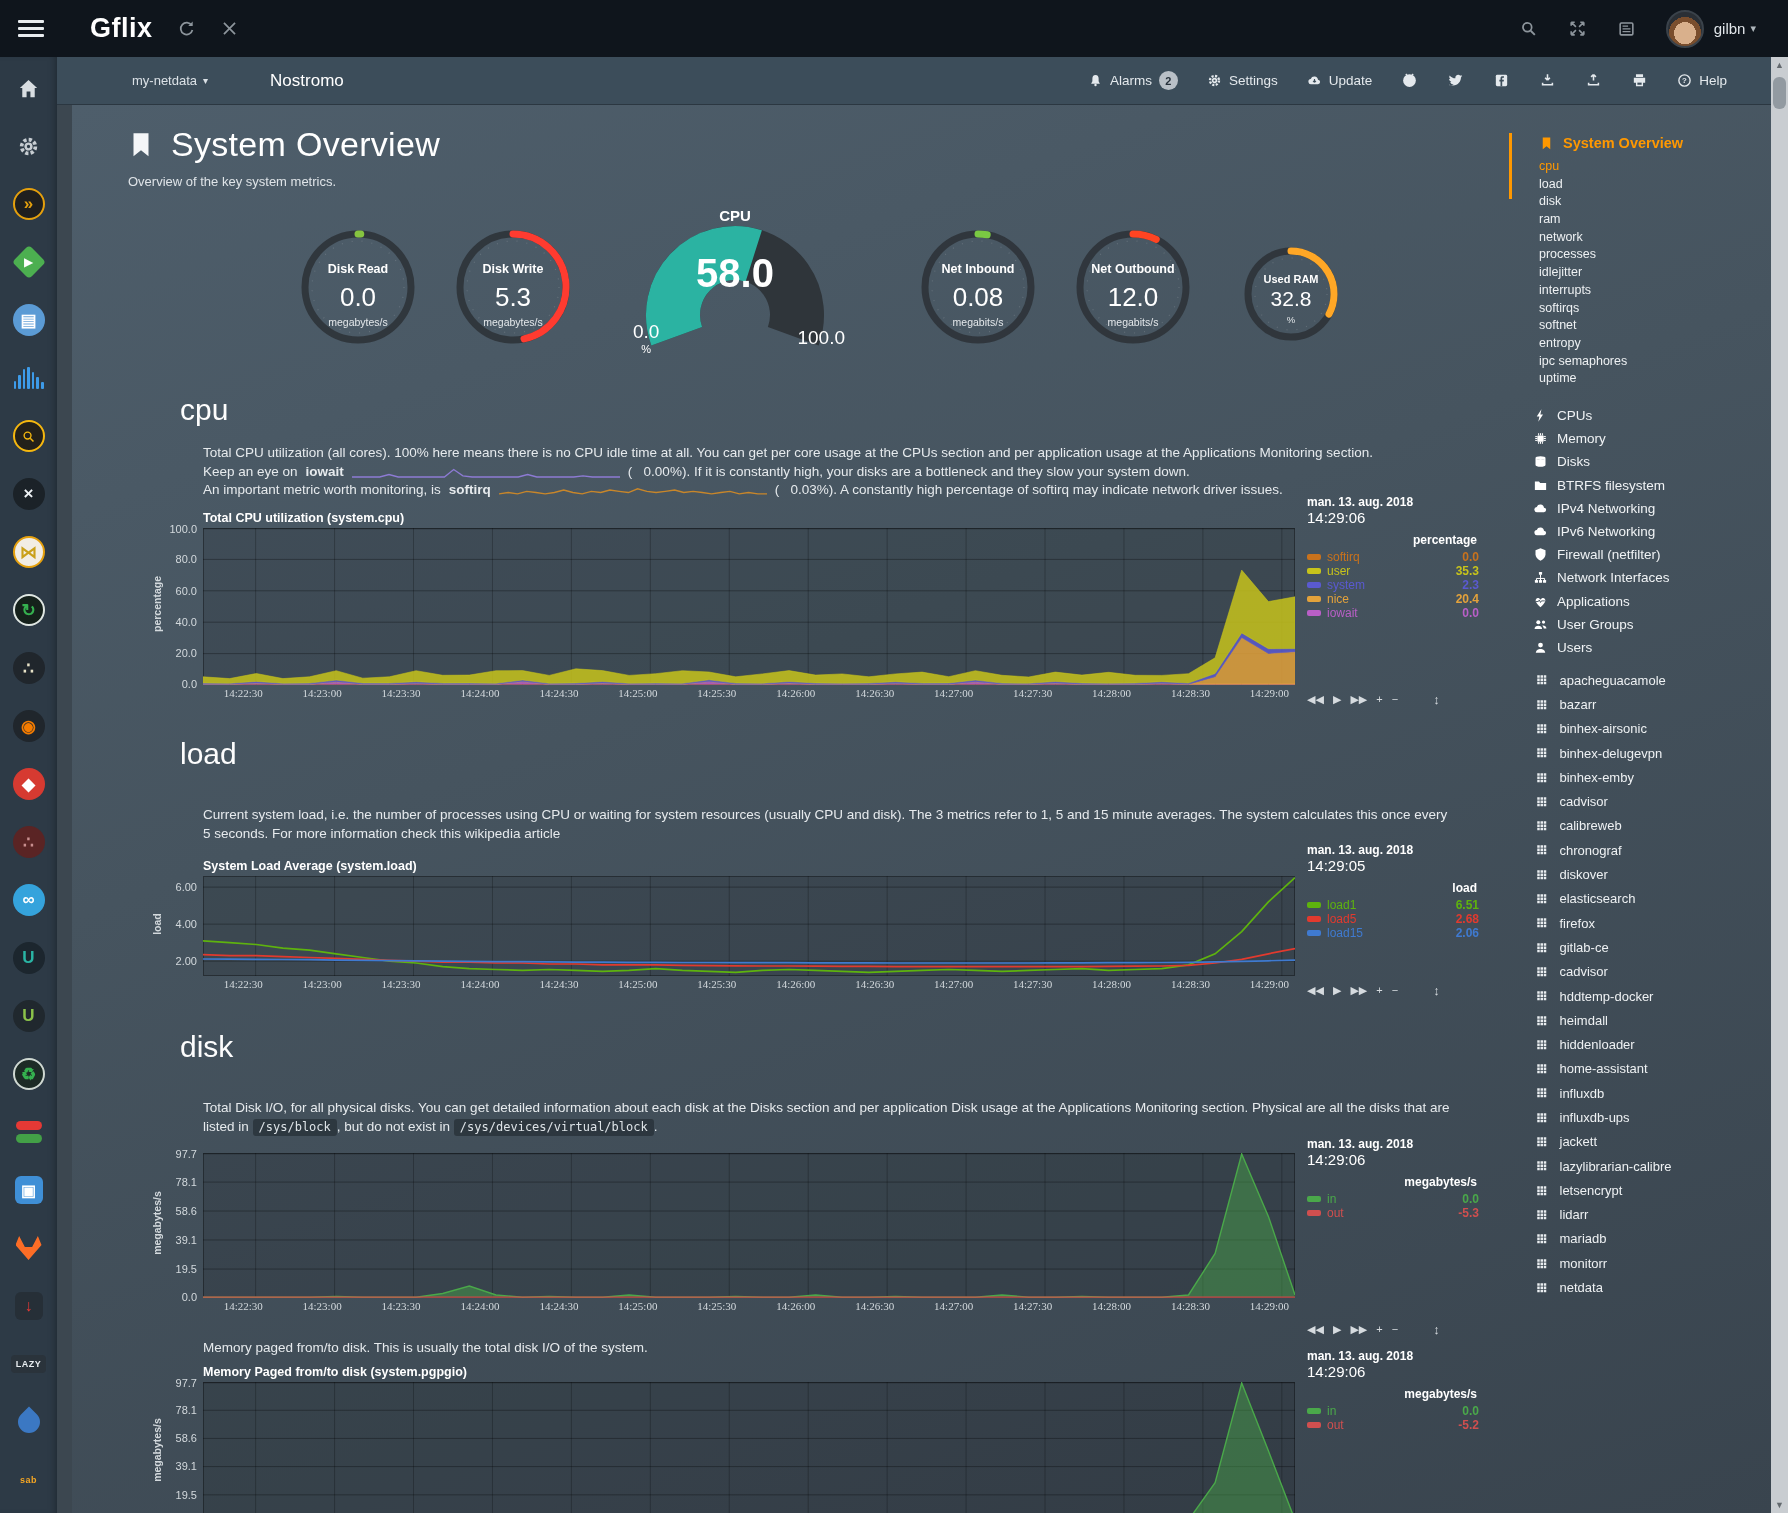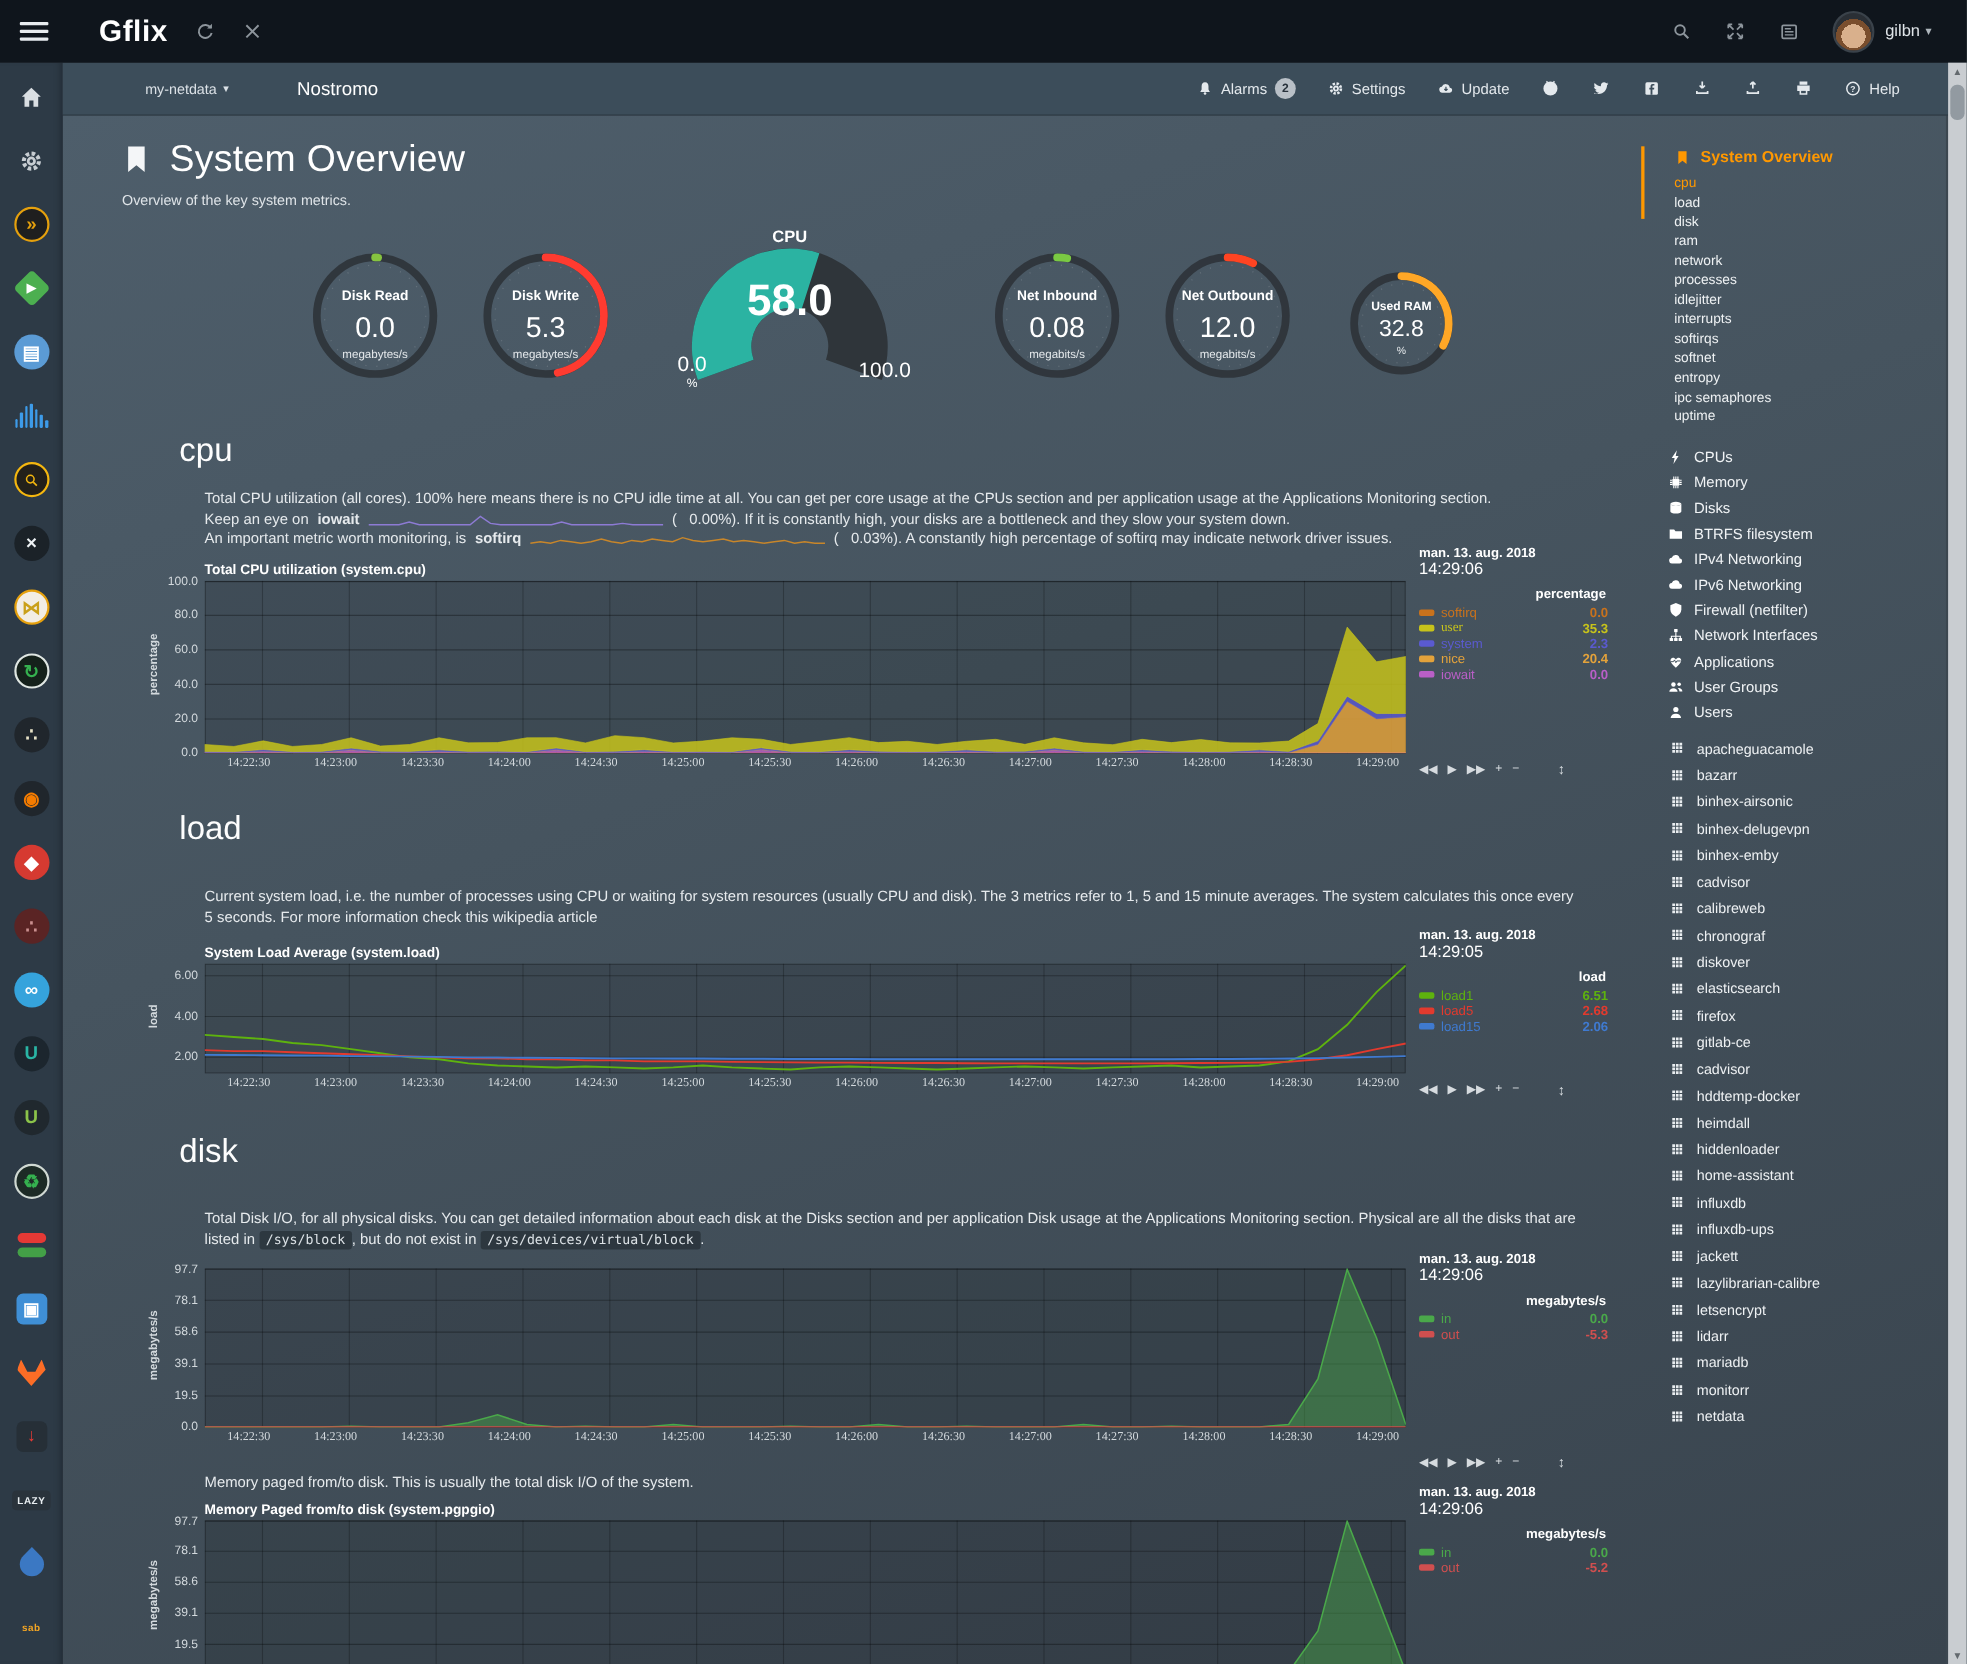--- a/index.html
+++ b/index.html
@@ -42,21 +42,21 @@
                padding:0 44px 0 75px; z-index:25; }
   .nd-server { font-size:13px; color:#dbe1e6; display:flex; align-items:center; gap:6px; cursor:pointer; }
   .nd-host { font-size:17px; color:#ffffff; margin-left:62px; }
   .nd-right { margin-left:auto; display:flex; align-items:center; gap:29px; font-size:13.5px; }
   .nd-item { display:flex; align-items:center; gap:7px; cursor:pointer; color:#e4e9ed; }
   .nd-item .svgicon { font-size:15px; }
   .badge { background:#b9c0c7; color:#27313b; border-radius:50%; width:19px; height:19px; font-size:11px; font-weight:bold;
            display:flex; align-items:center; justify-content:center; }
 
   
-  .content { position:absolute; top:105px; left:55px; width:1714px; height:1408px;
+  .content { position:absolute; top:105px; left:72px; width:1714px; height:1408px;
              background:linear-gradient(160deg,#4e5e6b 0%, #46545f 40%, #39444e 100%); overflow:hidden; }
   .main { position:absolute; top:0; left:0; width:1433px; height:1408px; overflow:hidden; color:#e8ecef; }
 
   .page-head { padding:20px 0 0 54px; }
   .page-title { display:flex; align-items:center; gap:15px; color:#fff; }
   .page-title .bmk { font-size:30px; color:#f4f6f8; }
   .page-title h1 { font-size:34px; font-weight:normal; letter-spacing:.3px; }
   .page-sub { font-size:13px; color:#dfe4e8; margin:10px 0 0 2px; }
 
   
@@ -598,21 +598,21 @@
             <div class="lg-date">man. 13. aug. 2018</div>
             <div class="lg-time">14:29:06</div>
             <div class="lg-unit">percentage</div>
             <div class="lg-row">
               <div class="sw" style="background: rgb(201, 114, 28);"></div>
               <div class="nm" style="color: rgb(201, 114, 28);">softirq</div>
               <div class="val" style="color: rgb(201, 114, 28);">0.0</div>
             </div>
             <div class="lg-row">
               <div class="sw" style="background: rgb(199, 195, 27);"></div>
-              <div class="nm" style="color: rgb(199, 195, 27); font-family: Liberation Serif, serif;">user</div>
+              <div class="nm" style="color: rgb(199, 195, 27);">user</div>
               <div class="val" style="color: rgb(199, 195, 27);">35.3</div>
             </div>
             <div class="lg-row">
               <div class="sw" style="background: rgb(90, 90, 208);"></div>
               <div class="nm" style="color: rgb(90, 90, 208);">system</div>
               <div class="val" style="color: rgb(90, 90, 208);">2.3</div>
             </div>
             <div class="lg-row">
               <div class="sw" style="background: rgb(227, 162, 59);"></div>
               <div class="nm" style="color: rgb(227, 162, 59);">nice</div>

